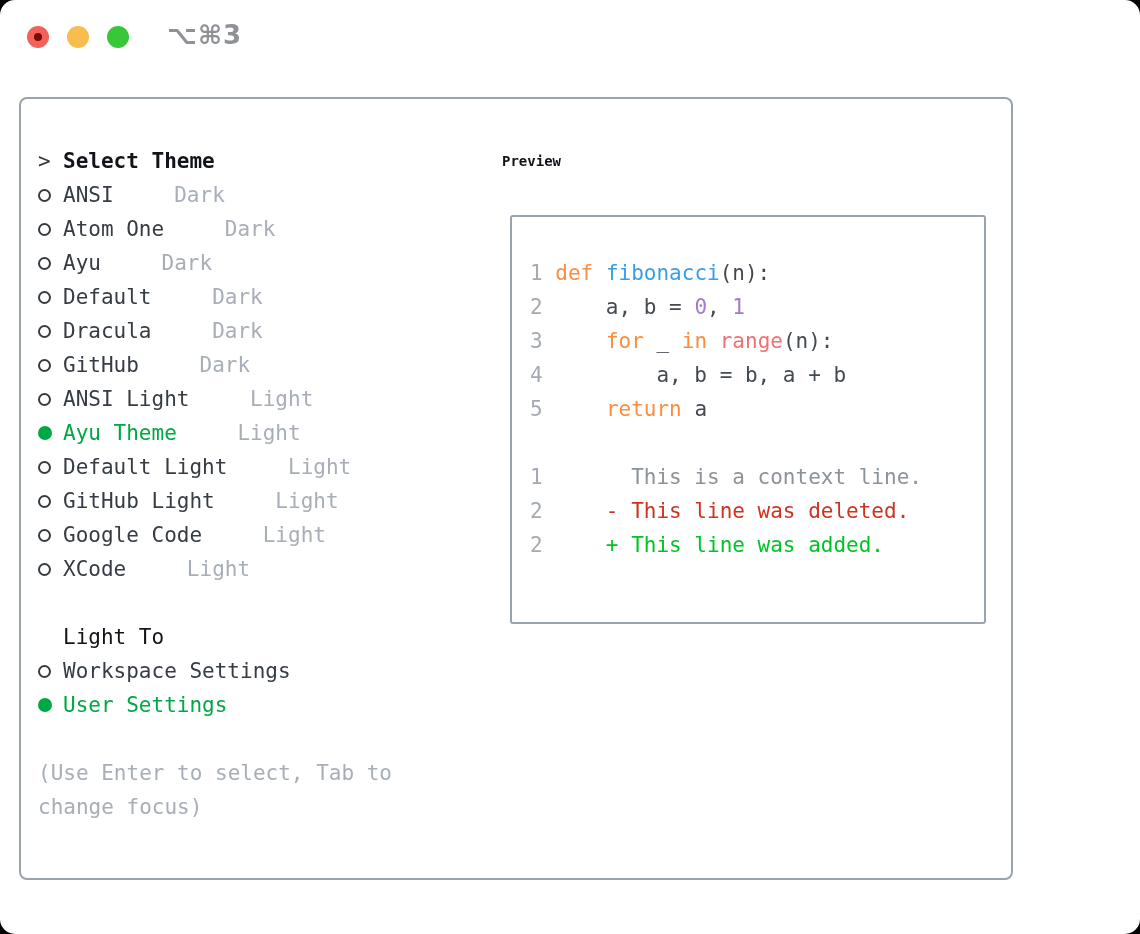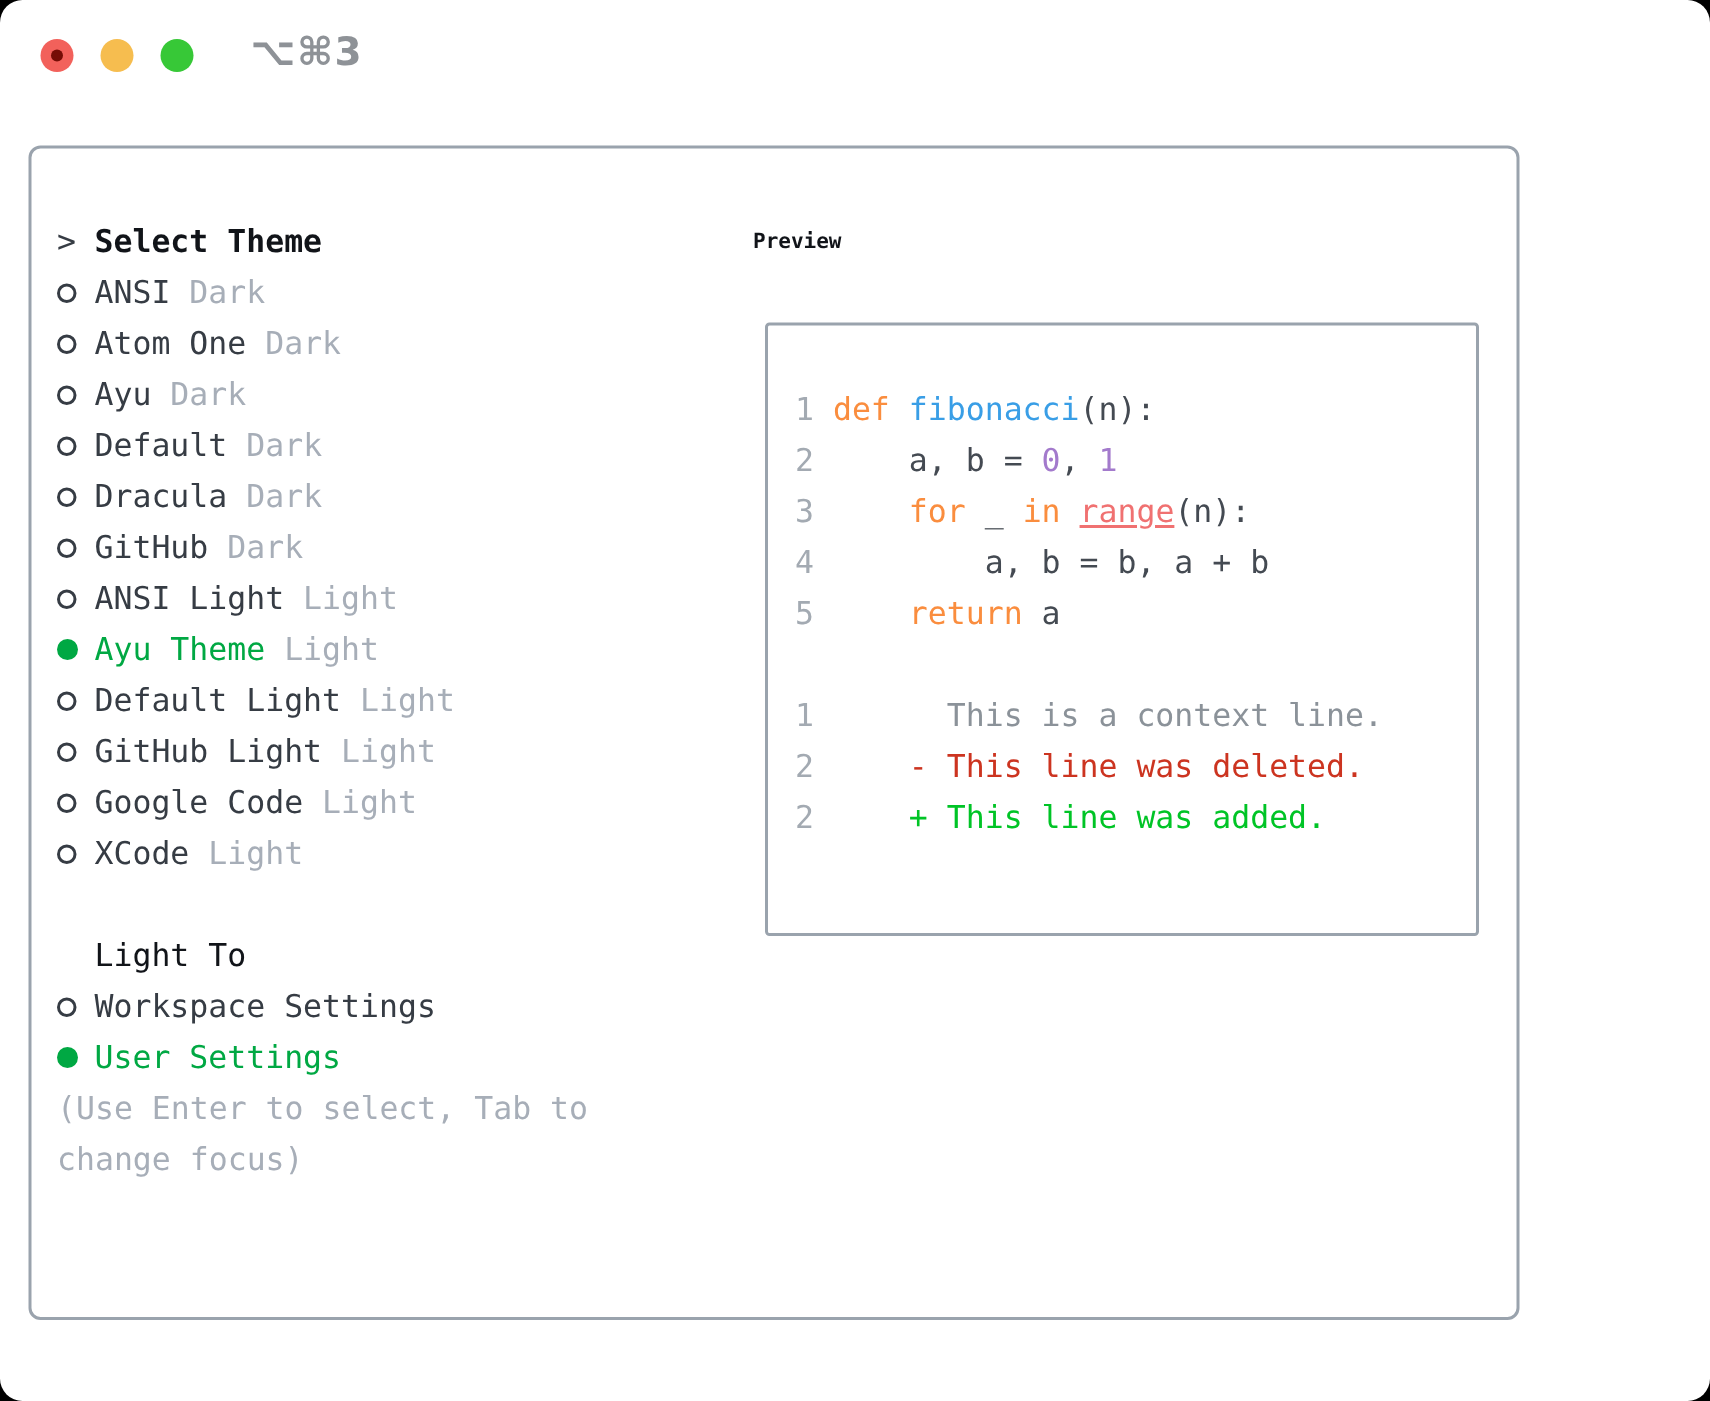--- a/index.html
+++ b/index.html
@@ -21,39 +21,39 @@
   .panel{position:absolute;left:19px;top:97px;width:990px;height:779px;border:2px solid var(--border);border-radius:8px;background:#fff;}
 
   
   .left-col{position:absolute;left:17px;top:45px;font-size:21px;color:var(--text);}
   .row{display:flex;align-items:center;height:34px;}
   .marker{width:25px;flex:none;display:flex;align-items:center;}
   .marker-char{white-space:pre;color:var(--text);}
   .ring{width:13px;height:13px;border:2px solid var(--text);border-radius:50%;box-sizing:border-box;}
   .dot-sel{width:14px;height:14px;background:var(--green);border-radius:50%;}
   .row-text{white-space:pre;}
-  .suffix{color:var(--muted);}
+  .suffix{color:var(--muted);margin-left:48px;}
   .selected .row-text{color:var(--green);}
   .selected .suffix{color:var(--muted);}
   .header-row .row-text{font-weight:bold;color:var(--heading);}
   .subheader-row .row-text{color:var(--heading);}
   .spacer{height:34px;}
-  .help{white-space:pre;color:var(--muted);line-height:34px;}
+  .help{margin-top:34px;white-space:pre;color:var(--muted);line-height:34px;}
 
   
   .preview-title{position:absolute;left:481px;top:45px;font-size:14px;font-weight:bold;color:var(--heading);line-height:34px;white-space:pre;}
   .preview-box{position:absolute;left:489px;top:116px;width:472px;height:405px;border:2px solid var(--border);border-radius:3px;background:#fff;box-sizing:content-box;}
   .code{padding:44px 0 0 18px;font-size:21px;}
   .cline{height:34px;white-space:pre;}
   .lineno{color:var(--lineno);}
   .tok-plain{color:var(--code-fg);}
   .tok-keyword{color:var(--keyword);}
   .tok-function{color:var(--function);}
   .tok-number{color:var(--number);}
-  .tok-builtin{color:var(--builtin);text-decoration:underline;}
+  .tok-builtin{color:var(--builtin);}
   .diff-context{color:var(--context);}
   .diff-deleted{color:var(--deleted);}
   .diff-added{color:var(--added);}
 </style>
 </head>
 <body>
 
 <div class="stage">
   <div class="window">
 

